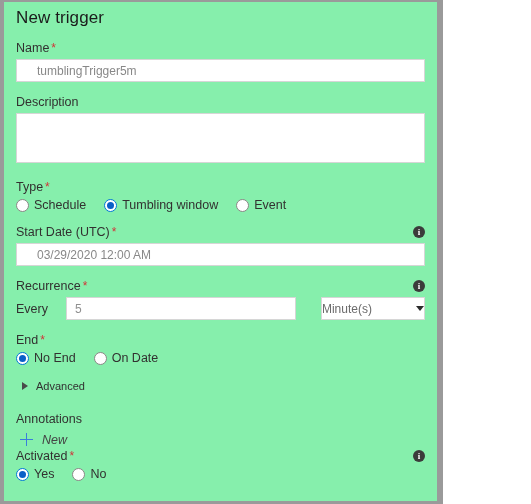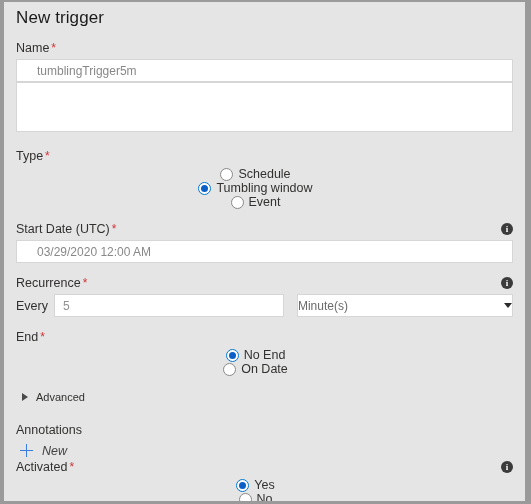--- a/index.html
+++ b/index.html
@@ -10,24 +10,24 @@
   body {
     width: 531px;
     height: 504px;
     font-family: "Liberation Sans", sans-serif;
     overflow: hidden;
   }
   .window {
     position: absolute;
     left: 0;
     top: 0;
-    width: 531px;
+    width: 443px;
     height: 504px;
     box-sizing: border-box;
-    background: #e5e5e5;
+    background: #86efac;
     border-left: 4px solid #9a9a9a;
     border-right: 6px solid #9a9a9a;
     border-top: 2px solid #9a9a9a;
     border-bottom: 3px solid #9a9a9a;
     overflow: hidden;
   }
   .inner {
     position: relative;
     width: 100%;
     height: 100%;
@@ -79,21 +79,20 @@
     font-family: "Liberation Sans", sans-serif;
     padding: 4px 8px;
     outline: none;
     resize: none;
     border-radius: 0;
   }
   .radio-row {
     display: flex;
     align-items: center;
     margin-top: 3px;
-    flex-direction: column;
   }
   .radio-item {
     display: flex;
     align-items: center;
     margin-right: 18px;
     cursor: pointer;
   }
   .radio {
     width: 13px;
     height: 13px;
@@ -137,21 +136,21 @@
     font-size: 9px;
     line-height: 12px;
     text-align: center;
     font-family: "Liberation Serif", serif;
     font-weight: bold;
   }
   .every-row {
     display: flex;
     align-items: center;
     margin-top: 3px;
-    gap: 0;
+    gap: 12px;
   }
   .every-label {
     font-size: 12.5px;
     color: #323130;
     margin-right: 6px;
     white-space: nowrap;
   }
   .every-input {
     width: 230px;
     height: 23px;
@@ -264,20 +263,23 @@
 
     <div class="title">New trigger</div>
 
     
     <label class="field-label">
       <span>Name</span><span class="req">*</span>
     </label>
     <input class="txtinput" value="tumblingTrigger5m" style="">
 
     
+    <label class="field-label">
+      <span>Description</span>
+    </label>
     <textarea class="txtarea" placeholder="" style=""></textarea>
 
     
     <label class="field-label">
       <span>Type</span><span class="req">*</span>
     </label>
     <div class="radio-row">
       <div class="radio-item">
         <span class="radio"></span>
         <span class="radio-label">Schedule</span>

